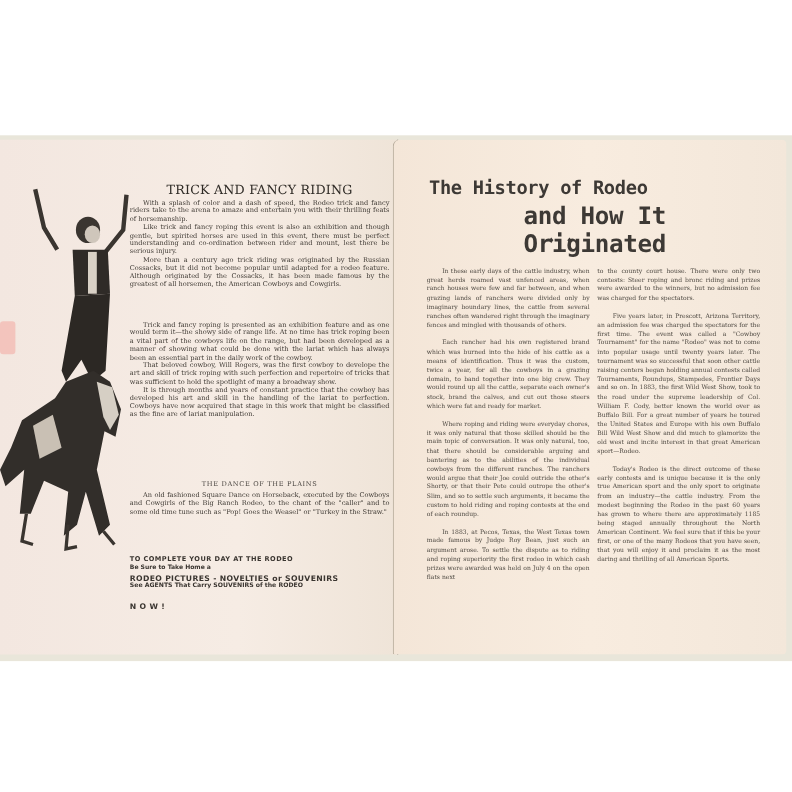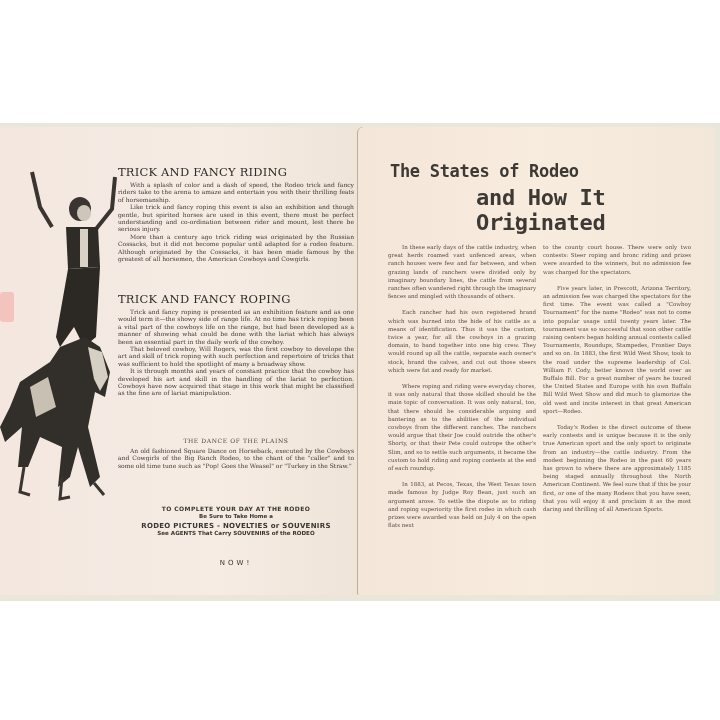--- a/index.html
+++ b/index.html
@@ -4,29 +4,29 @@
   <style>
     html,body{margin:0;padding:0;}
     body{width:720px;height:720px;background:#ffffff;position:relative;overflow:hidden;font-family:"DejaVu Serif",serif;color:#3a3630;}
     .spread{position:absolute;left:0;top:123px;width:720px;height:478px;background:#e9e6da;}
     .page{position:absolute;top:4px;height:468px;box-sizing:border-box;}
     .page-left{left:0;width:362px;background:linear-gradient(90deg,#f3e7e0 0%,#f6ece4 60%,#efe4d8 100%);border-right:1px solid #8f877b;}
     .page-right{left:357px;width:358px;background:linear-gradient(90deg,#f4e6d8 0%,#f8ecdf 50%,#f3e7da 100%);border-left:1px solid #b9ae9e;border-radius:6px 4px 4px 2px;}
     .figure{position:absolute;left:0;top:20px;width:120px;height:360px;}
     .pinkmark{position:absolute;left:0;top:165px;width:14px;height:30px;background:#f2a8a0;opacity:.55;border-radius:3px;}
     .sec{position:absolute;left:118px;width:236px;}
-    .h-sec{font-family:"DejaVu Serif",serif;font-size:11.5px;text-align:left;letter-spacing:.2px;color:#2f2b26;margin:0 0 2px;}
+    .h-sec{font-family:"DejaVu Serif",serif;font-size:11.5px;text-align:center;letter-spacing:.2px;color:#2f2b26;margin:0 0 2px;}
     .sub{font-size:6px;text-align:center;letter-spacing:.6px;margin-bottom:3px;color:#4a4540;}
     .para{font-size:6px;line-height:7.4px;text-align:justify;text-indent:12px;margin:0;color:#3f3a34;}
-    .promo{position:absolute;left:118px;top:378px;width:236px;text-align:center;font-family:"DejaVu Sans",sans-serif;color:#3a3530;}
+    .promo{position:absolute;left:118px;top:378px;width:236px;text-align:left;font-family:"DejaVu Sans",sans-serif;color:#3a3530;}
     .promo .l1{font-size:6px;font-weight:bold;letter-spacing:.4px;}
     .promo .l2{font-size:5.5px;font-weight:bold;margin-top:1px;}
     .promo .l3{font-size:7px;font-weight:bold;margin-top:3px;letter-spacing:.3px;}
     .promo .l4{font-size:5.6px;font-weight:bold;}
-    .promo .l5{font-size:7px;font-weight:normal;letter-spacing:3px;margin-top:23px;}
+    .promo .l5{font-size:7px;font-weight:bold;letter-spacing:3px;margin-top:12px;}
     .title{position:absolute;left:32px;top:34px;font-family:"DejaVu Sans Mono",monospace;font-weight:bold;color:#3d3935;}
     .title .t1{font-size:17px;letter-spacing:-.3px;}
     .title .t2{font-size:22px;letter-spacing:-.3px;margin-left:86px;margin-top:4px;}
     .dots{position:absolute;left:140px;top:88px;font-size:7px;letter-spacing:4px;color:#3d3935;}
     .col{position:absolute;top:116px;width:148px;font-size:5.5px;line-height:8.2px;color:#4f4a43;text-align:justify;}
     .col p{margin:0 0 8px;text-indent:14px;}
     .col.c1{left:30px;}
     .col.c2{left:185px;}
     .col.c2 p.cont{text-indent:0;}
   </style>
@@ -57,21 +57,20 @@
     </svg>
 
     <div class="sec" style="top:38px;">
       <div class="h-sec">TRICK AND FANCY RIDING</div>
       <p class="para">With a splash of color and a dash of speed, the Rodeo trick and fancy riders take to the arena to amaze and entertain you with their thrilling feats of horsemanship.</p>
       <p class="para">Like trick and fancy roping this event is also an exhibition and though gentle, but spirited horses are used in this event, there must be perfect understanding and co-ordination between rider and mount, lest there be serious injury.</p>
       <p class="para">More than a century ago trick riding was originated by the Russian Cossacks, but it did not become popular until adapted for a rodeo feature. Although originated by the Cossacks, it has been made famous by the greatest of all horsemen, the American Cowboys and Cowgirls.</p>
     </div>
 
     <div class="sec" style="top:165px;">
-      <div class="h-sec">TRICK AND FANCY ROPING</div>
       <p class="para">Trick and fancy roping is presented as an exhibition feature and as one would term it—the showy side of range life. At no time has trick roping been a vital part of the cowboys life on the range, but had been developed as a manner of showing what could be done with the lariat which has always been an essential part in the daily work of the cowboy.</p>
       <p class="para">That beloved cowboy, Will Rogers, was the first cowboy to develope the art and skill of trick roping with such perfection and repertoire of tricks that was sufficient to hold the spotlight of many a broadway show.</p>
       <p class="para">It is through months and years of constant practice that the cowboy has developed his art and skill in the handling of the lariat to perfection. Cowboys have now acquired that stage in this work that might be classified as the fine are of lariat manipulation.</p>
     </div>
 
     <div class="sec" style="top:310px;">
       <div class="sub">THE DANCE OF THE PLAINS</div>
       <p class="para">An old fashioned Square Dance on Horseback, executed by the Cowboys and Cowgirls of the Big Ranch Rodeo, to the chant of the "caller" and to some old time tune such as "Pop! Goes the Weasel" or "Turkey in the Straw."</p>
     </div>
 
@@ -79,21 +78,21 @@
       <div class="l1">TO COMPLETE YOUR DAY AT THE RODEO</div>
       <div class="l2">Be Sure to Take Home a</div>
       <div class="l3">RODEO PICTURES - NOVELTIES or SOUVENIRS</div>
       <div class="l4">See AGENTS That Carry SOUVENIRS of the RODEO</div>
       <div class="l5">NOW!</div>
     </div>
   </div>
 
   <div class="page page-right">
     <div class="title">
-      <div class="t1">The States of Rodeo</div>
+      <div class="t1">The History of Rodeo</div>
       <div class="t2">and How It Originated</div>
     </div>
     <div class="dots">♦ ♦</div>
 
     <div class="col c1">
       <p>In these early days of the cattle industry, when great herds roamed vast unfenced areas, when ranch houses were few and far between, and when grazing lands of ranchers were divided only by imaginary boundary lines, the cattle from several ranches often wandered right through the imaginary fences and mingled with thousands of others.</p>
       <p>Each rancher had his own registered brand which was burned into the hide of his cattle as a means of identification. Thus it was the custom, twice a year, for all the cowboys in a grazing domain, to band together into one big crew. They would round up all the cattle, separate each owner's stock, brand the calves, and cut out those steers which were fat and ready for market.</p>
       <p>Where roping and riding were everyday chores, it was only natural that those skilled should be the main topic of conversation. It was only natural, too, that there should be considerable arguing and bantering as to the abilities of the individual cowboys from the different ranches. The ranchers would argue that their Joe could outride the other's Shorty, or that their Pete could outrope the other's Slim, and so to settle such arguments, it became the custom to hold riding and roping contests at the end of each roundup.</p>
       <p>In 1883, at Pecos, Texas, the West Texas town made famous by Judge Roy Bean, just such an argument arose. To settle the dispute as to riding and roping superiority the first rodeo in which cash prizes were awarded was held on July 4 on the open flats next</p>
     </div>

